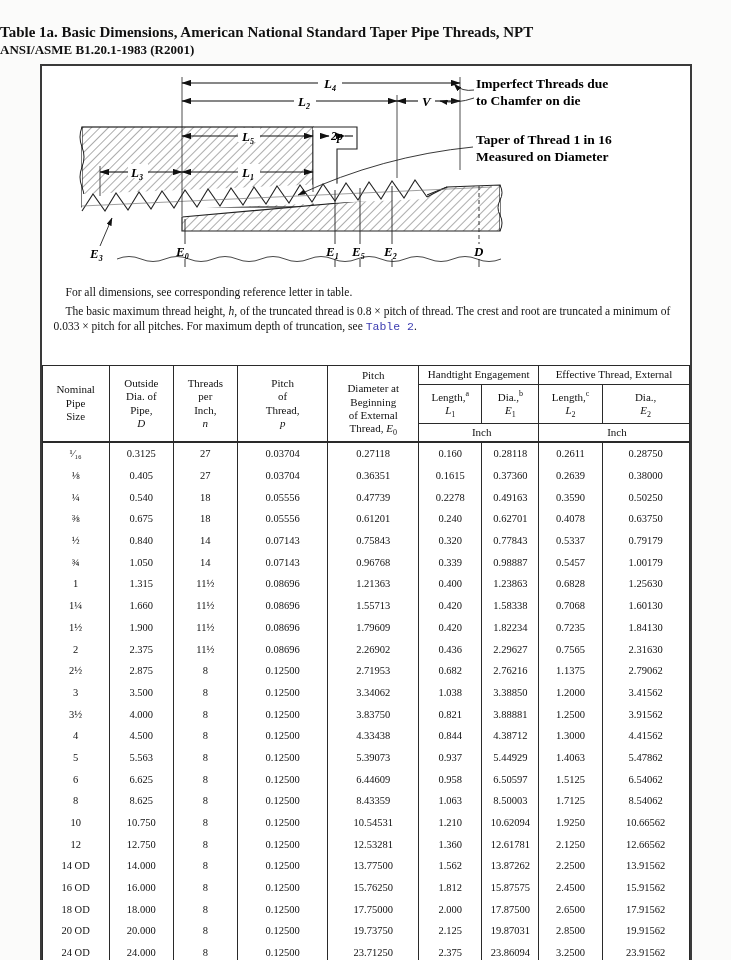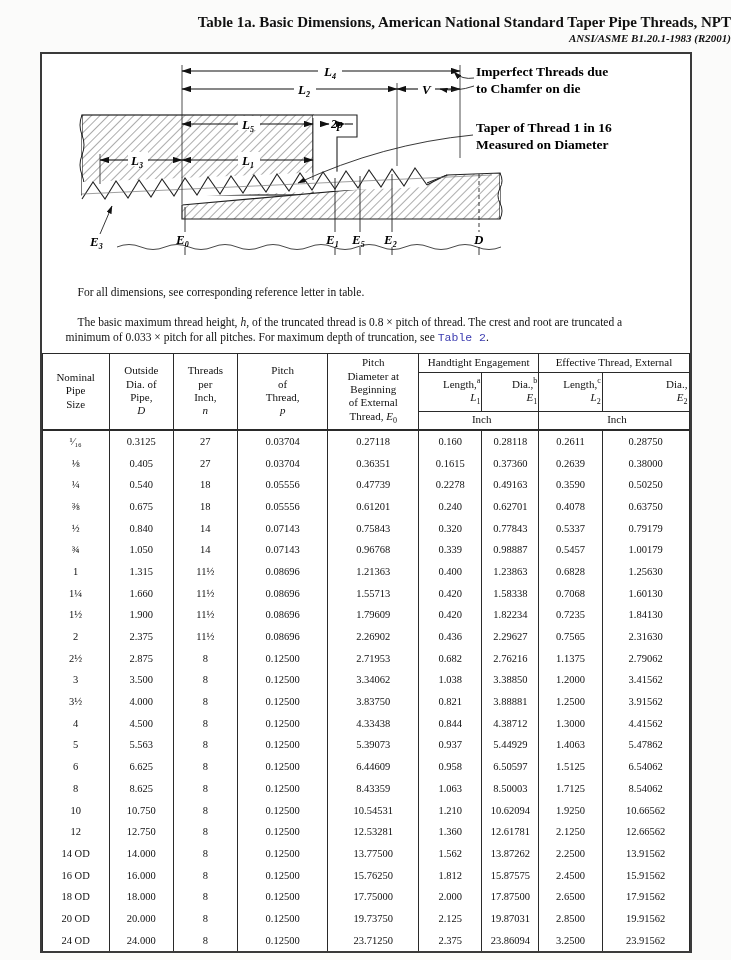--- a/index.html
+++ b/index.html
@@ -3,23 +3,23 @@
 <meta charset="utf-8">
 <style>
   html,body{margin:0;padding:0;}
   body{
     width:731px;height:960px;
     background:#fbfbfa;
     font-family:"Liberation Serif","DejaVu Serif",serif;
     color:#111;
     position:relative;
   }
-  .title-block{ text-align:right; padding-top:13px; line-height:1.25; }
+  .title-block{ text-align:left; padding-top:23px; line-height:1.25; }
   .title-main{ font-weight:bold; font-size:15px; }
-  .title-sub{ font-weight:bold; font-style:italic; font-size:11px; }
+  .title-sub{ font-weight:bold; font-size:13px; }
 
   .frame{
     width:652px; margin:6px auto 0 auto;
     border:2px solid #3a3a3a;
     background:#ffffff;
     box-sizing:border-box;
   }
 
   
   .diagram-wrap{ width:512px; height:208px; }
@@ -28,34 +28,34 @@
   .reflbl{ font-style:italic; font-weight:bold; font-size:13px; }
   .ann{ font-weight:bold; font-size:13.5px; }
   .sub-t{ font-size:8px; }
 
   
   .notes{
     height:91px; box-sizing:border-box;
     padding:7px 10px 0 8px;
     font-size:11.5px; line-height:1.3;
   }
-  .notes p{ margin:16px; text-indent:12px; }
+  .notes p{ margin:4px; text-indent:12px; }
   .table2-link{ color:#3b3bb0; cursor:pointer;font-family:Liberation Mono, monospace; }
 
   
   table.npt{
     width:100%; border-collapse:collapse; table-layout:fixed;
     font-size:10.5px; text-align:center;
   }
   table.npt th{
     font-weight:normal; font-size:11px;
     border:1px solid #2a2a2a; padding:1px 1px; line-height:1.22;
   }
   table.npt thead tr.h1 th{ height:16px; }
-  table.npt thead tr.h2 th{ height:36px;text-align:right; }
+  table.npt thead tr.h2 th{ height:36px; }
   table.npt thead tr.h3 th{ height:15px;padding-left:7px; }
   table.npt tbody td{
     border-left:1px solid #2a2a2a; border-right:1px solid #2a2a2a;
     height:21.7px; padding:0 2px;
   }
   table.npt thead{ border-bottom:2px solid #2a2a2a; }
   .pre{ white-space:pre-line; }
   sup{ font-size:8px; }
   sub{ font-size:8px; }
   .sym{ font-style:italic; }

